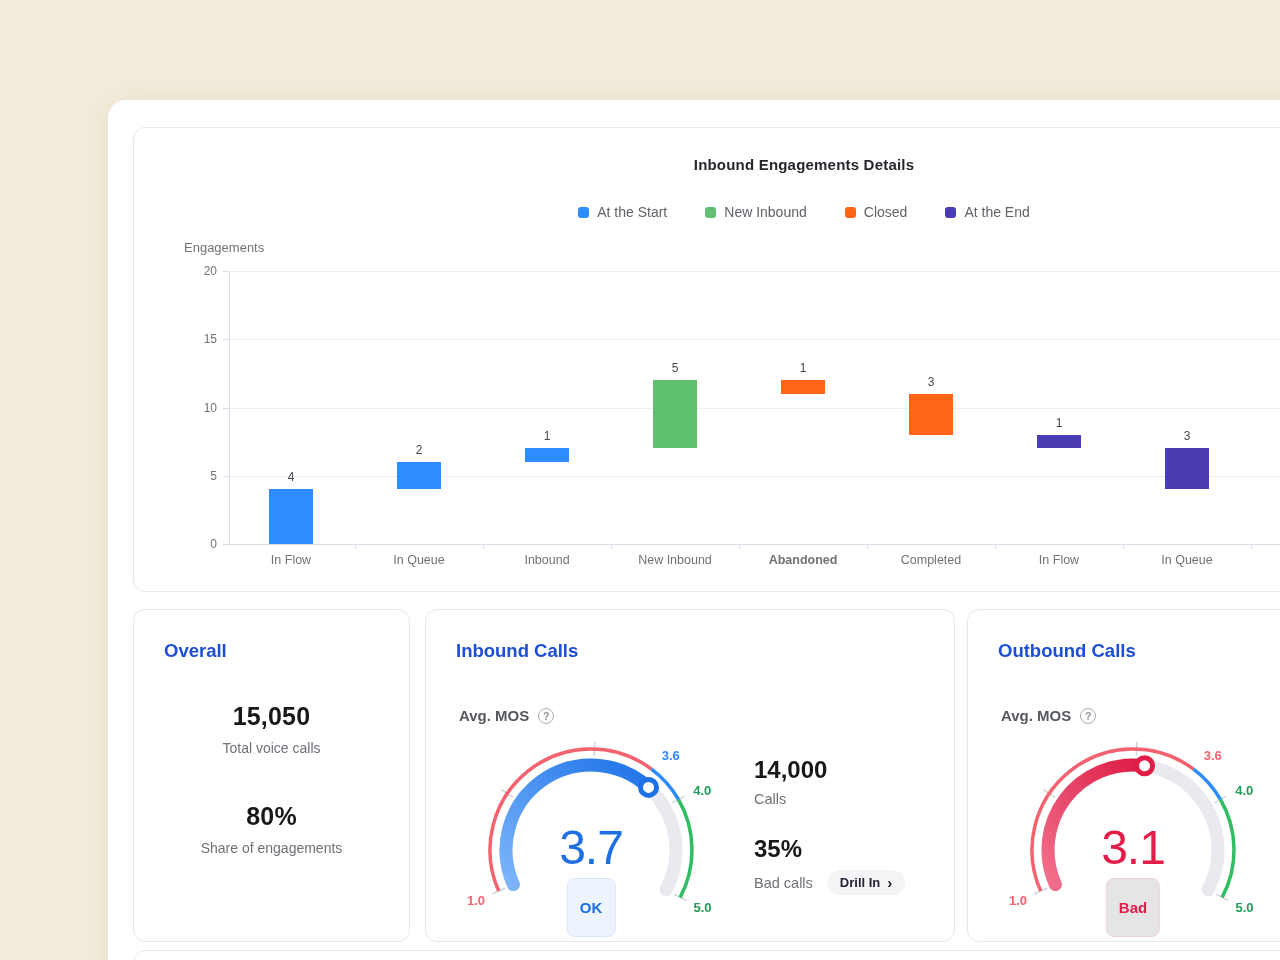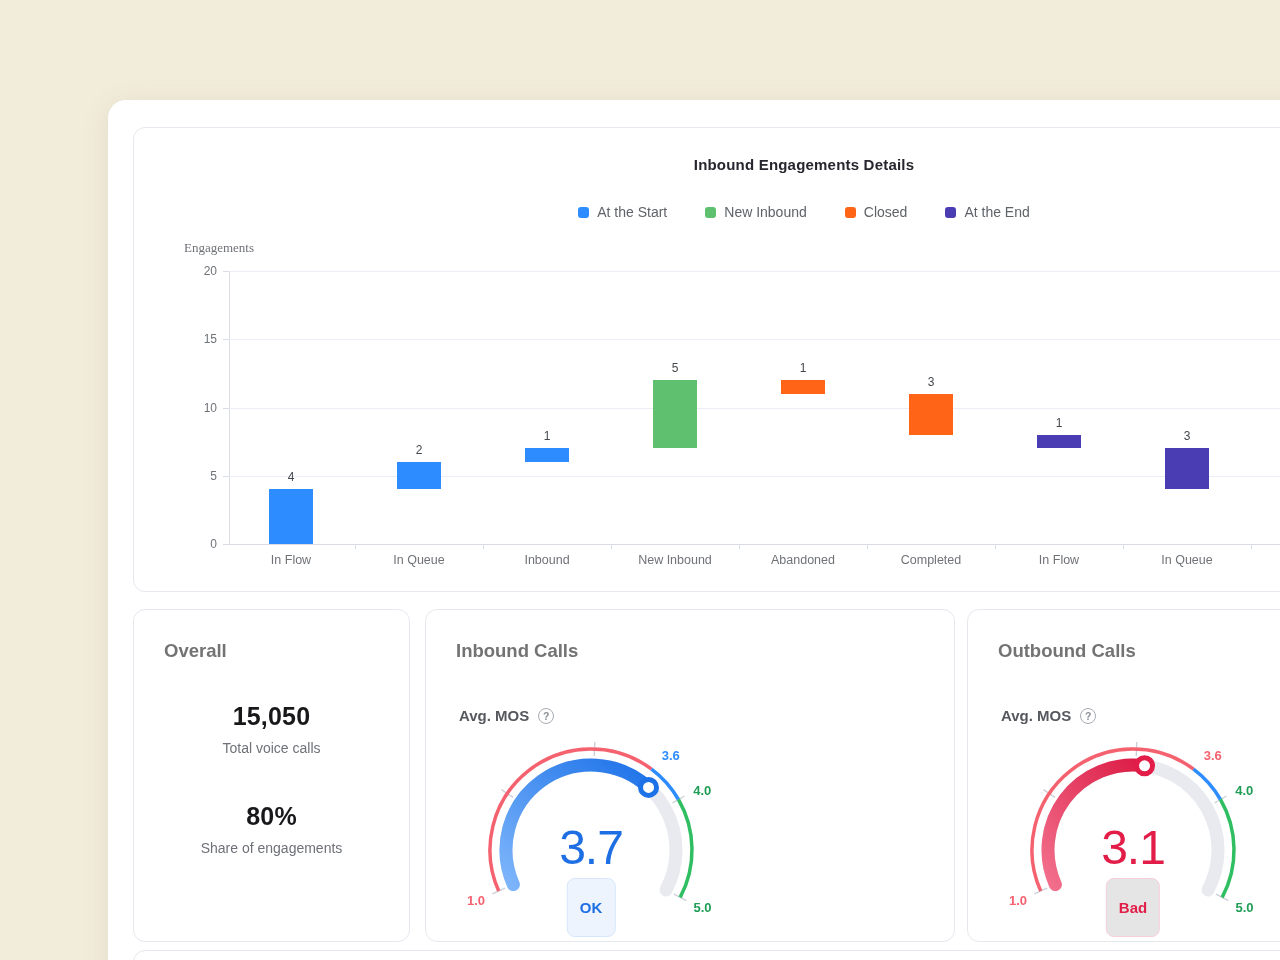--- a/index.html
+++ b/index.html
@@ -35,33 +35,33 @@
     width:9px; height:9px; border-left:1.6px solid #5f6368; border-bottom:1.6px solid #5f6368;
     transform:rotate(-45deg) translateY(-2px); display:inline-block;
   }
   .legend {
     position:absolute; left:0; right:0; top:76px; display:flex; justify-content:center;
     gap:38px; align-items:center;
   }
   .legend-item { display:flex; align-items:center; gap:8px; cursor:pointer; }
   .legend-swatch { width:11px; height:11px; border-radius:3px; }
   .legend-label { font-size:14px; color:#5f6368; }
-  .axis-title { position:absolute; left:50px; top:112px; font-size:13px; color:#6f7277;font-family:Liberation Serif, serif; }
+  .axis-title { position:absolute; left:50px; top:112px; font-size:13px; color:#6f7277; }
   .plot { position:absolute; left:95px; top:143px; right:0; height:273px; }
   .gridline { position:absolute; left:0; right:0; height:1px; background:#ecedf5; }
   .axis-line-y { position:absolute; left:0; top:0; bottom:0; width:1px; background:#d9dce6; }
   .axis-line-x { position:absolute; left:0; right:0; bottom:-1px; height:1px; background:#d9dce6; }
   .ytick { position:absolute; width:6px; height:1px; background:#d9dce6; left:-6px; }
   .ylabel { position:absolute; width:40px; text-align:right; left:-52px; font-size:12px; color:#6f7277; transform:translateY(-7px); }
   .xtick { position:absolute; width:1px; height:5px; background:#d9dce6; top:273px; }
   .xlabel { position:absolute; top:282px; width:128px; text-align:center; font-size:12.5px; color:#6f7277; transform:translateX(-64px); }
   .wbar { position:absolute; width:44px; transform:translateX(-22px); }
   .bar-value { position:absolute; width:44px; transform:translateX(-22px); text-align:center; font-size:12px; color:#45484d; }
   
-  .card-title { position:absolute; left:30px; top:30px; font-size:18.5px; font-weight:bold; color:#737373; }
+  .card-title { position:absolute; left:30px; top:30px; font-size:18.5px; font-weight:bold; color:#1d4ed8; }
   .overall-card  { left:25px;  top:509px; width:277px; height:333px; }
   .inbound-card  { left:317px; top:509px; width:530px; height:333px; }
   .outbound-card { left:859px; top:509px; width:540px; height:333px; }
   .center-stat { position:absolute; left:0; right:0; text-align:center; }
   .stat-value { font-size:25px; font-weight:bold; color:#18181b; letter-spacing:.2px; }
   .stat-label { font-size:14px; color:#6e7177; margin-top:9px; }
   .metric-row { position:absolute; left:33px; top:97px; display:flex; align-items:center; gap:9px; }
   .metric-label { font-size:15px; font-weight:bold; color:#55585e; }
   .help-icon {
     width:16px; height:16px; border:1px solid #a7abb3; border-radius:50%;
@@ -150,21 +150,21 @@
         <div class="wbar" style="left: 318px; top: 177.45px; height: 13.65px; background: rgb(45, 140, 255);"></div>
         <div class="bar-value" style="left: 318px; top: 158.45px;">1</div>
         <div class="xlabel" style="left: 318px;">Inbound</div>
         <div class="xtick" style="left: 382px;"></div>
         <div class="wbar" style="left: 446px; top: 109.2px; height: 68.25px; background: rgb(95, 192, 111);"></div>
         <div class="bar-value" style="left: 446px; top: 90.2px;">5</div>
         <div class="xlabel" style="left: 446px;">New Inbound</div>
         <div class="xtick" style="left: 510px;"></div>
         <div class="wbar" style="left: 574px; top: 109.2px; height: 13.65px; background: rgb(255, 100, 23);"></div>
         <div class="bar-value" style="left: 574px; top: 90.2px;">1</div>
-        <div class="xlabel" style="left: 574px;">Abandoned</div>
+        <div class="xlabel" style="left: 574px; font-weight: bold;">Abandoned</div>
         <div class="xtick" style="left: 638px;"></div>
         <div class="wbar" style="left: 702px; top: 122.85px; height: 40.95px; background: rgb(255, 100, 23);"></div>
         <div class="bar-value" style="left: 702px; top: 103.85px;">3</div>
         <div class="xlabel" style="left: 702px;">Completed</div>
         <div class="xtick" style="left: 766px;"></div>
         <div class="wbar" style="left: 830px; top: 163.8px; height: 13.65px; background: rgb(74, 60, 178);"></div>
         <div class="bar-value" style="left: 830px; top: 144.8px;">1</div>
         <div class="xlabel" style="left: 830px;">In Flow</div>
         <div class="xtick" style="left: 894px;"></div>
         <div class="wbar" style="left: 958px; top: 177.45px; height: 40.95px; background: rgb(74, 60, 178);"></div>
@@ -212,20 +212,33 @@
           <path d="M 52.35 146.57 A 85 85 0 0 1 187.53 49.43" fill="none" stroke="url(#gp0)" stroke-width="13" stroke-linecap="round"></path>
           <circle cx="187.5344574230262" cy="49.4317475948226" r="8" fill="#ffffff" stroke="#1d72e8" stroke-width="5"></circle>
           <text x="24.02872691345827" y="167.18145059679279" text-anchor="end" fill="#f5626f" font-size="13" font-weight="bold" font-family="Liberation Sans, DejaVu Sans, sans-serif">1.0</text>
           <text x="200.68478462483915" y="21.513698228049464" text-anchor="start" fill="#2d8cff" font-size="13" font-weight="bold" font-family="Liberation Sans, DejaVu Sans, sans-serif">3.6</text>
           <text x="232.19099764656377" y="57.00000000000001" text-anchor="start" fill="#1f9d55" font-size="13" font-weight="bold" font-family="Liberation Sans, DejaVu Sans, sans-serif">4.0</text>
           <text x="232.42192077163554" y="174.45870128316335" text-anchor="start" fill="#1f9d55" font-size="13" font-weight="bold" font-family="Liberation Sans, DejaVu Sans, sans-serif">5.0</text>
         </svg>
       <div class="gauge-value" style="color: rgb(29, 111, 227);">3.7</div>
       <div class="gauge-badge" style="background: rgb(238, 244, 254); border-color: rgb(215, 230, 252); color: rgb(29, 111, 227);">OK</div>
     </div>
+    <div class="side-stats">
+      <div class="side-stat-value">14,000</div>
+      <div class="side-stat-label">Calls</div>
+      <div class="stat-gap"></div>
+      <div class="side-stat-value">35%</div>
+      <div class="badcalls-row">
+        <span class="side-stat-label" style="margin-top:0">Bad calls</span>
+        <button class="drill-btn">
+          <span>Drill In</span>
+          <span class="drill-chev">›</span>
+        </button>
+      </div>
+    </div>
   </div>
 
   <div class="card outbound-card">
     <div class="card-title">Outbound Calls</div>
     <div class="metric-row">
       <span class="metric-label">Avg. MOS</span>
       <span class="help-icon">?</span>
     </div>
     <div class="gauge-wrap">
       <svg class="gauge-svg" viewBox="0 0 260 180" width="260" height="180">

